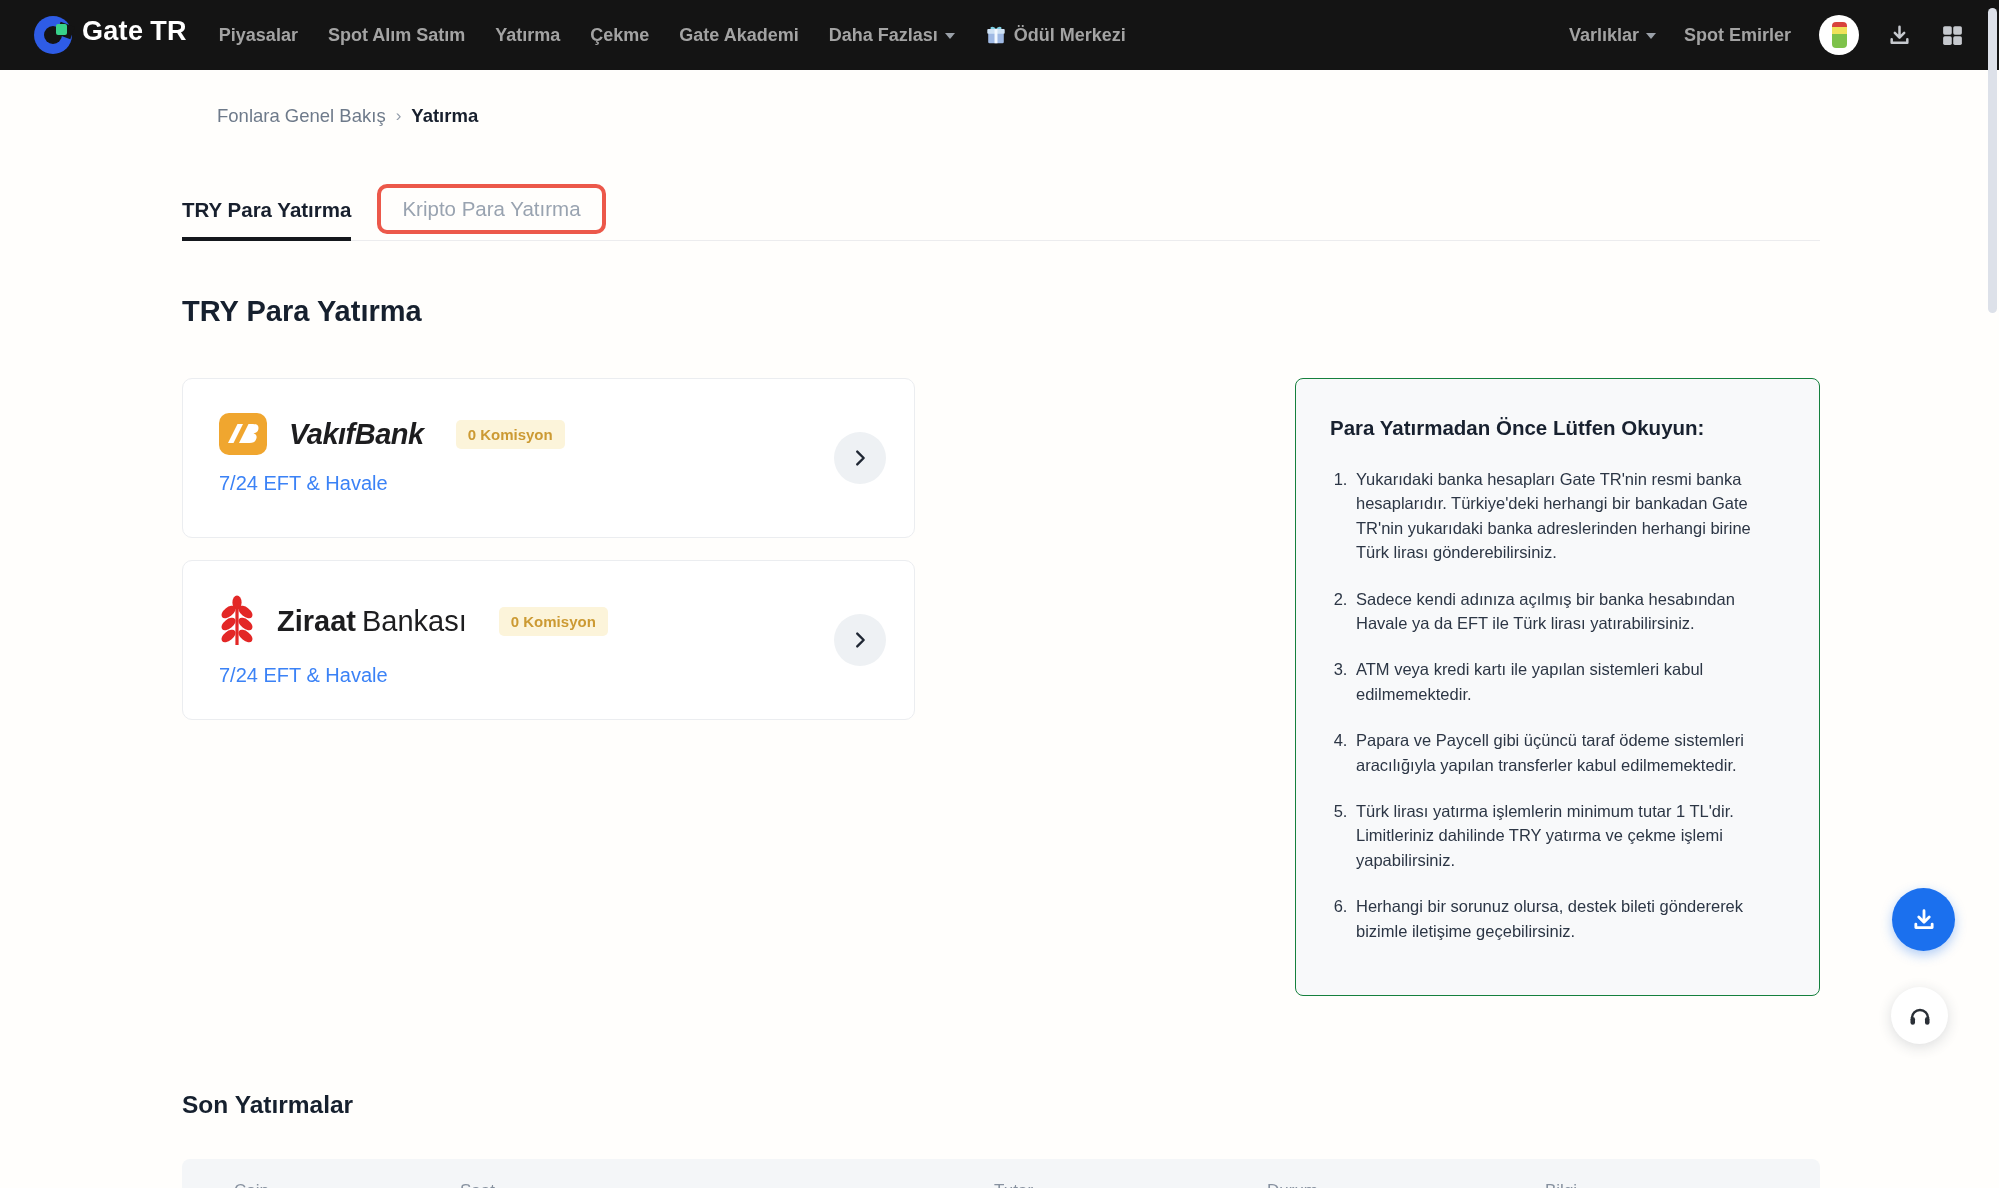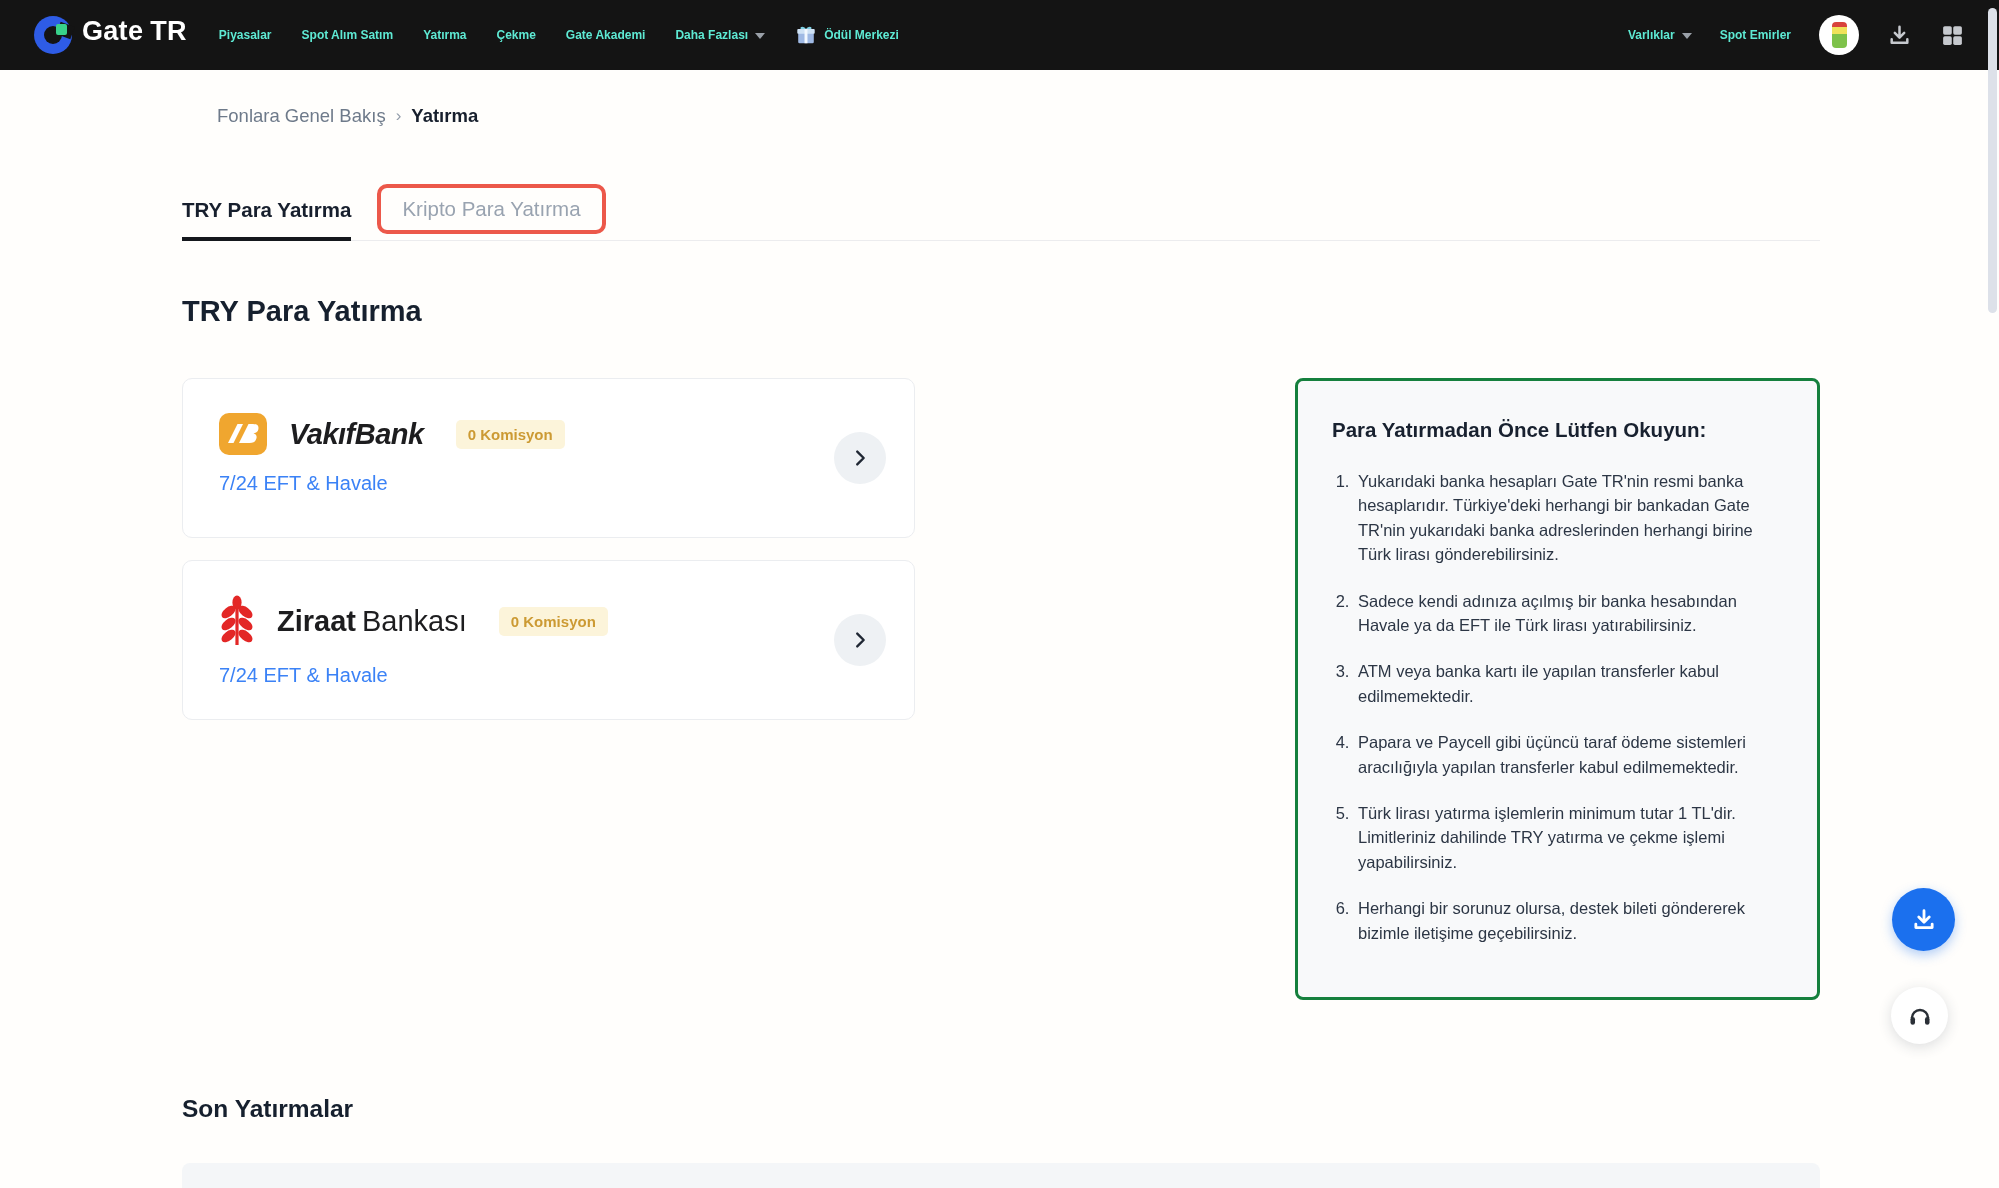--- a/index.html
+++ b/index.html
@@ -13,21 +13,21 @@
   .g-icon { width:38px; height:38px; position:relative; }
   .g-circle { position:absolute; inset:0; border-radius:50%; background:#2e5ce6; }
   .g-hole { position:absolute; inset:10px; border-radius:50%; background:#141414; }
   .g-notch { position:absolute; right:-1px; top:8px; width:15px; height:13px;
     background:#141414; transform:rotate(20deg); }
   .g-square { position:absolute; right:5px; top:8px; width:11px; height:11px;
     background:#38d18b; border-radius:2px; }
   .brand-text { font-size:27px; font-weight:700; color:#fff; letter-spacing:.3px; }
   .brand-tr { margin-left:7px; }
   .nav-items { display:flex; align-items:center; gap:30px; margin-left:32px; }
-  .nav-item { color:#5eead4; font-size:12px; font-weight:600; cursor:pointer;
+  .nav-item { color:#a3a3a3; font-size:18px; font-weight:600; cursor:pointer;
     display:flex; align-items:center; gap:7px; white-space:nowrap; }
   .caret { width:0; height:0; border-left:5px solid transparent;
     border-right:5px solid transparent; border-top:6px solid #9aa0a8; margin-top:2px; }
   .nav-right { margin-left:auto; display:flex; align-items:center; gap:28px; }
   .avatar { width:40px; height:40px; border-radius:50%; background:#fff;
     display:flex; align-items:center; justify-content:center; cursor:pointer; overflow:hidden; }
   .avatar-can { width:15px; height:26px; border-radius:4px;
     background:linear-gradient(180deg,#d8433c 0 18%, #f0e25a 18% 45%, #7ec24a 45% 100%); }
   .icon-btn { cursor:pointer; display:flex; align-items:center; }
 
@@ -63,21 +63,21 @@
   .ziraat-bold { font-weight:700; }
   .ziraat-reg { font-weight:500; margin-left:6px; }
   .badge { background:#fcf4da; color:#cc9a33; font-size:15px; font-weight:600;
     border-radius:5px; padding:6px 12px; margin-left:10px; }
   .bank-sub { margin-top:17px; font-size:20px; color:#3b82f6; }
   .chev-btn { position:absolute; right:28px; top:50%; transform:translateY(-50%);
     width:52px; height:52px; border-radius:50%; background:#eef1f4;
     display:flex; align-items:center; justify-content:center; cursor:pointer; }
 
   .info-panel { width:525px; min-height:605px; background:#f8f9fa;
-    border:3px solid #15803d; border-radius:8px; padding:37px 34px 30px 34px; }
+    border:1px solid #15803d; border-radius:8px; padding:37px 34px 30px 34px; }
   .info-title { font-size:20.5px; font-weight:700; color:#18212f; }
   .info-list { margin:27px 0 0 0; padding-left:22px; }
   .info-list li { font-size:16.5px; color:#2c3645; line-height:1.48;
     margin-bottom:22px; padding-left:4px; }
 
   .recent-title { margin-top:95px; font-size:24.5px; font-weight:700; color:#16202e; }
   .table-head { margin-top:40px; width:1638px; height:60px; background:#f4f6f8;
     border-radius:8px 8px 0 0; position:relative; }
   .th { position:absolute; top:22px; font-size:17px; font-weight:500; color:#87919f; }
 
@@ -218,21 +218,21 @@
         </div>
       </div>
 
     </div>
 
     <aside class="info-panel">
       <div class="info-title">Para Yatırmadan Önce Lütfen Okuyun:</div>
       <ol class="info-list">
         <li>Yukarıdaki banka hesapları Gate TR'nin resmi banka hesaplarıdır. Türkiye'deki herhangi bir bankadan Gate TR'nin yukarıdaki banka adreslerinden herhangi birine Türk lirası gönderebilirsiniz.</li>
         <li>Sadece kendi adınıza açılmış bir banka hesabından Havale ya da EFT ile Türk lirası yatırabilirsiniz.</li>
-        <li>ATM veya banka kartı ile yapılan transferler kabul edilmemektedir.</li>
+        <li>ATM veya kredi kartı ile yapılan sistemleri kabul edilmemektedir.</li>
         <li>Papara ve Paycell gibi üçüncü taraf ödeme sistemleri aracılığıyla yapılan transferler kabul edilmemektedir.</li>
         <li>Türk lirası yatırma işlemlerin minimum tutar 1 TL'dir. Limitleriniz dahilinde TRY yatırma ve çekme işlemi yapabilirsiniz.</li>
         <li>Herhangi bir sorunuz olursa, destek bileti göndererek bizimle iletişime geçebilirsiniz.</li>
       </ol>
     </aside>
 
   </div>
 
   <h2 class="recent-title">Son Yatırmalar</h2>
 

